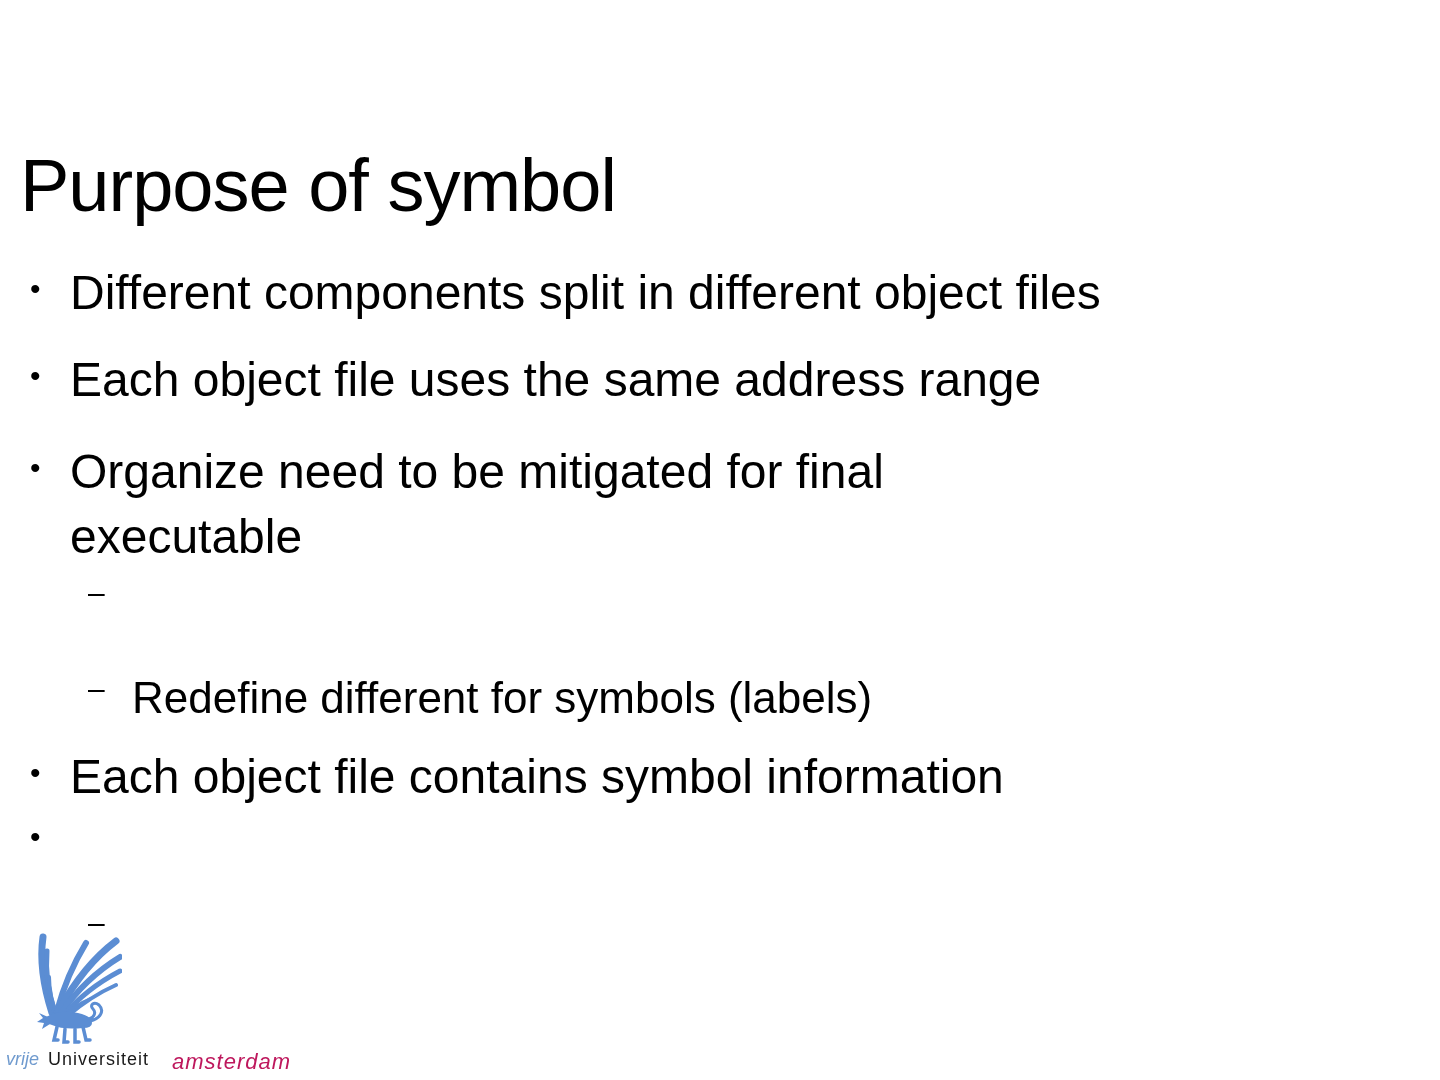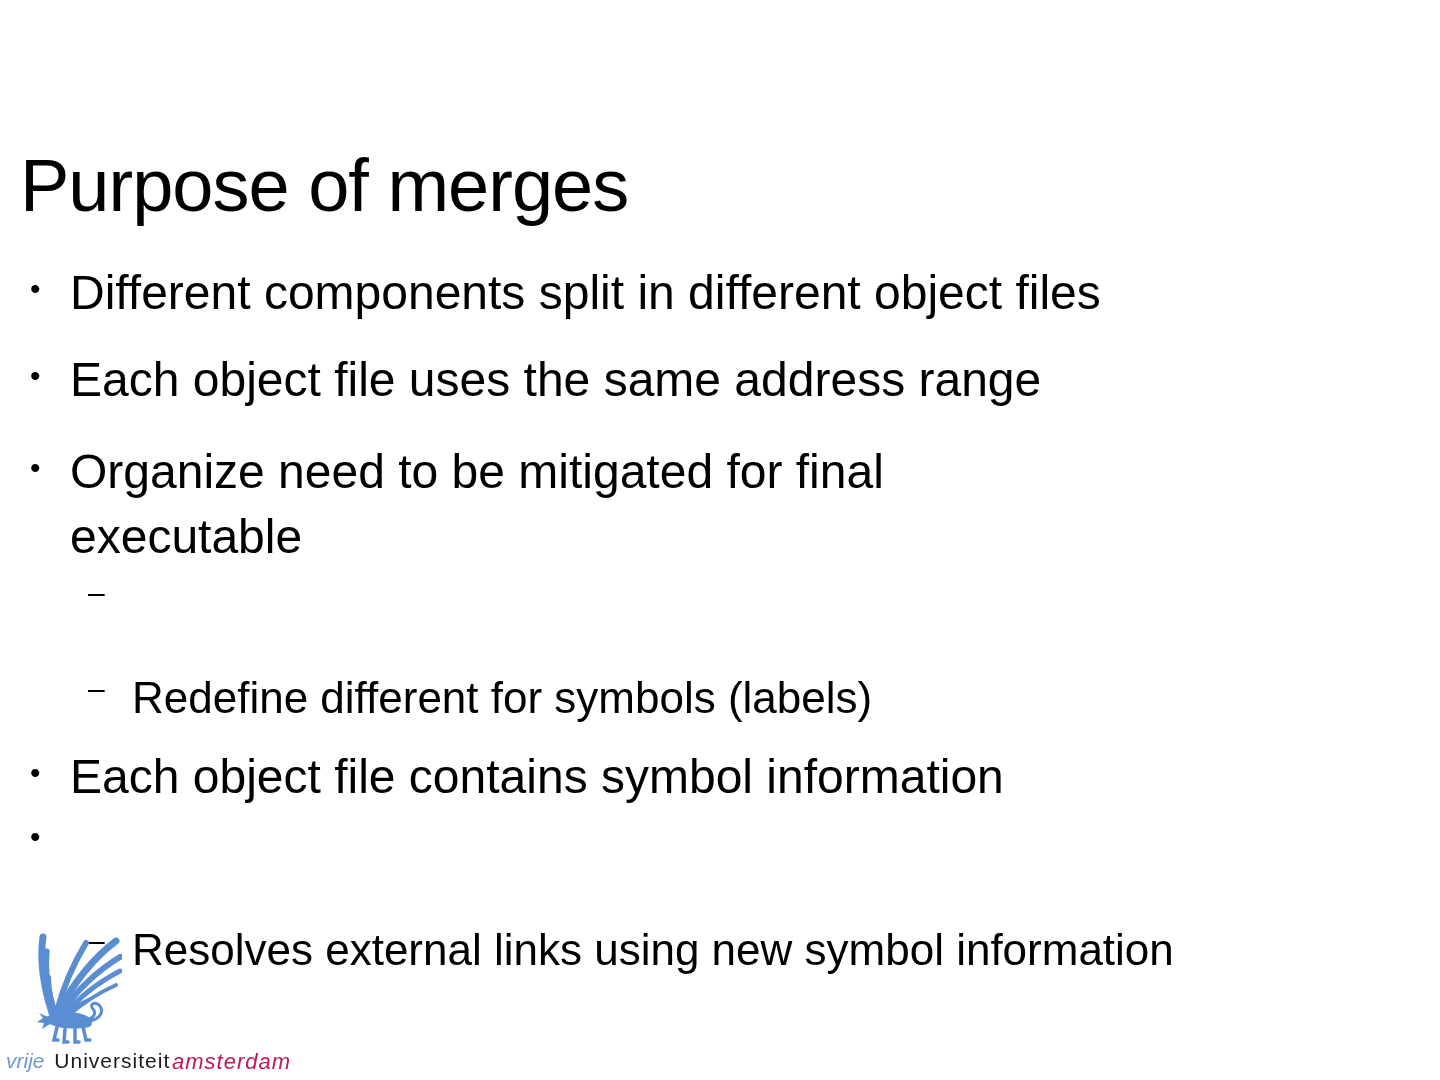--- a/index.html
+++ b/index.html
@@ -52,21 +52,21 @@
   .b4{top:832px;width:1380px;}
   .s2{top:922px;width:1330px;}
   .logo{
     position:absolute;
     left:30px;top:933px;
     width:92px;height:112px;
   }
   .wordmark{
     position:absolute;
     top:1049px;left:6px;
-    font-size:21px;
+    font-size:18px;
     white-space:nowrap;
   }
   .wm-blue{
     color:#6f9ace;
     font-style:italic;
   }
   .wm-black{
     color:#1a1a1a;
     letter-spacing:1px;
     margin-left:4px;
@@ -78,21 +78,21 @@
     color:#be185d;
     font-style:italic;
     letter-spacing:1px;
   }
 </style>
 </head>
 <body>
 
 <div class="slide">
 
-  <h1 class="title">Purpose of merges</h1>
+  <h1 class="title">Purpose of symbol</h1>
 
   <div class="item l1 b0">
     <span class="marker">•</span>
     <span class="txt">Different components split in different object files</span>
   </div>
 
   <div class="item l1 b1">
     <span class="marker">•</span>
     <span class="txt">Each object file uses the same address range</span>
   </div>
@@ -115,21 +115,20 @@
     <span class="marker">•</span>
     <span class="txt">Each object file contains symbol information</span>
   </div>
 
   <div class="item l1 b4">
     <span class="marker">•</span>
   </div>
 
   <div class="item l2 s2">
     <span class="marker">–</span>
-    <span class="txt">Resolves external links using new symbol information</span>
   </div>
 
   <svg class="logo" viewBox="0 0 92 112" aria-hidden="true">
     <g fill="none" stroke="#5b8dd3" stroke-linecap="round">
 
       <path d="M22,80 C15,58 9,32 13,4" stroke-width="7"></path>
       <path d="M25,80 C19,62 15,42 17,18" stroke-width="5"></path>
       <path d="M27,82 C22,70 19,57 19,44" stroke-width="4"></path>
 
       <path d="M27,78 C34,52 45,28 56,10" stroke-width="6"></path>

